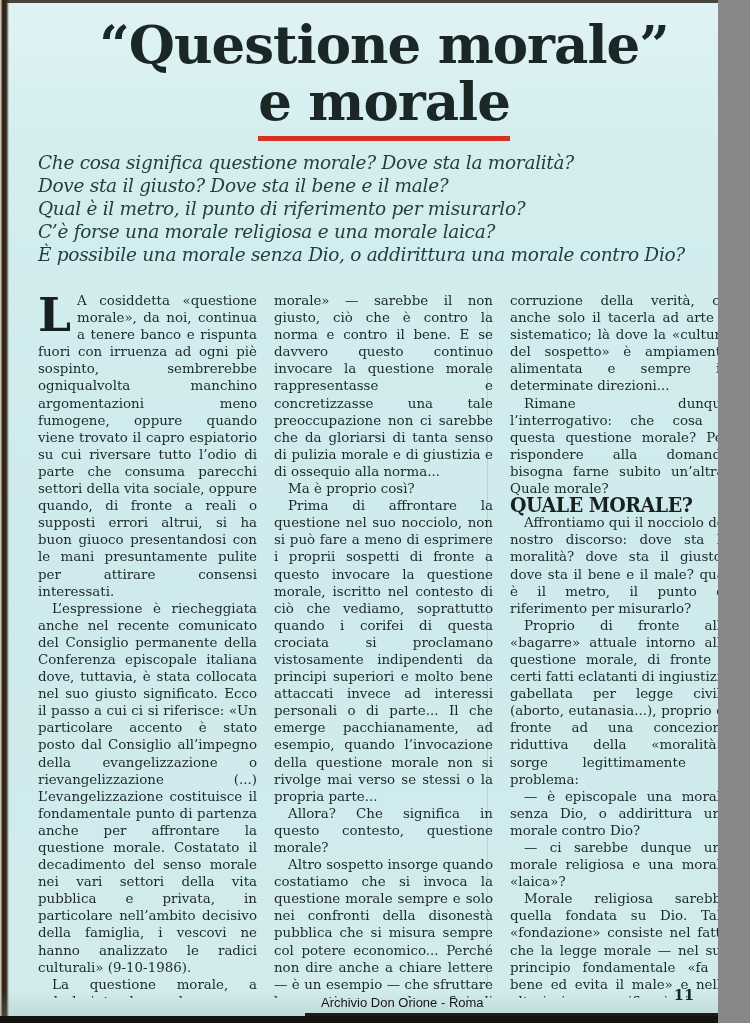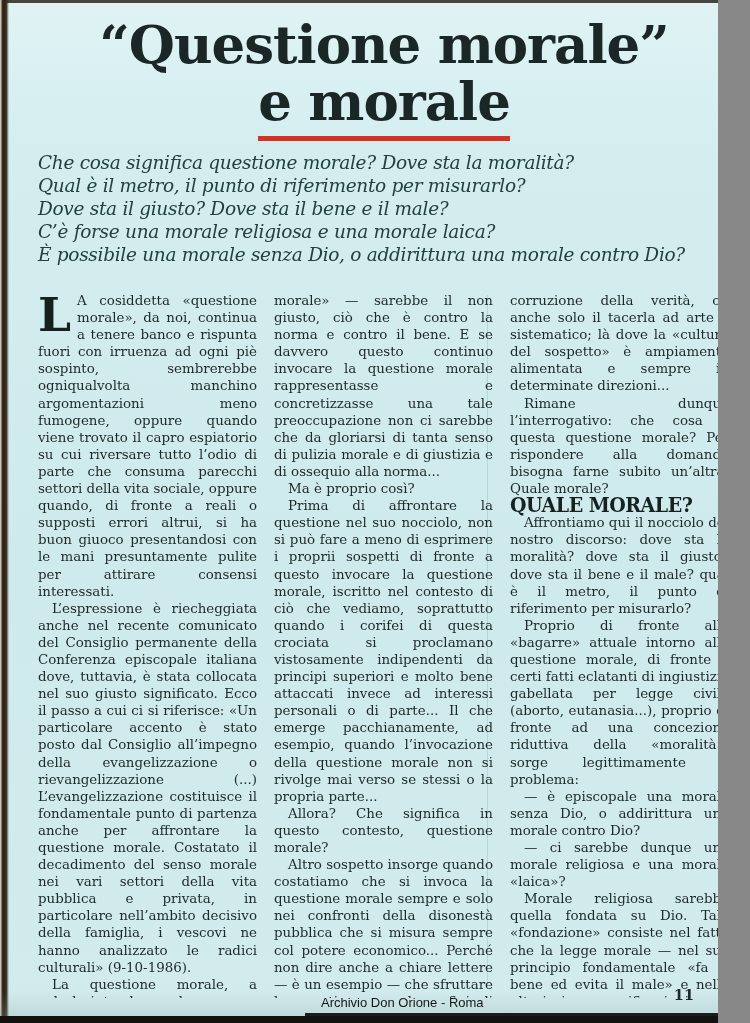--- a/index.html
+++ b/index.html
@@ -78,22 +78,22 @@
     <header class="masthead">
       <h1>
         <div>“Questione morale”</div>
         <div>e morale</div>
       </h1>
       <div class="title-underline"></div>
     </header>
 
     <section class="standfirst">
       <div>Che cosa significa questione morale? Dove sta la moralità?</div>
+      <div>Dove sta il giusto? Dove sta il bene e il male?</div>
       <div>Qual è il metro, il punto di riferimento per misurarlo?</div>
-      <div>Dove sta il giusto? Dove sta il bene e il male?</div>
       <div>C’è forse una morale religiosa e una morale laica?</div>
       <div>È possibile una morale senza Dio, o addirittura una morale contro Dio?</div>
     </section>
 
     <section class="cols">
 
       <div class="col">
         <p class="no-indent"><span class="dropcap">L</span><span>A cosiddetta «questione morale», da noi, continua a tenere banco e rispunta fuori con irruenza ad ogni piè sospinto, sembrerebbe ogniqualvolta manchino argomentazioni meno fumogene, oppure quando viene trovato il capro espiatorio su cui riversare tutto l’odio di parte che consuma parecchi settori della vita sociale, oppure quando, di fronte a reali o supposti errori altrui, si ha buon giuoco presentandosi con le mani presuntamente pulite per attirare consensi interessati.</span></p>
         <p>L’espressione è riecheggiata anche nel recente comunicato del Consiglio permanente della Conferenza episcopale italiana dove, tuttavia, è stata collocata nel suo giusto significato. Ecco il passo a cui ci si riferisce: «Un particolare accento è stato posto dal Consiglio all’impegno della evangelizzazione o rievangelizzazione (...) L’evangelizzazione costituisce il fondamentale punto di partenza anche per affrontare la questione morale. Costatato il decadimento del senso morale nei vari settori della vita pubblica e privata, in particolare nell’ambito decisivo della famiglia, i vescovi ne hanno analizzato le radici culturali» (9-10-1986).</p>
         <p>La questione morale, a volerla intendere nel suo senso naturale ed immediato, dovrebbe significare la preoccupazione dell’individuo e dei gruppi, al di fuori di qualsiasi interesse di parte, di fare in modo che, con tutti i mezzi consentiti, con le proprie risorse ideali e pratiche, le cose vadano nel senso giusto (dunque, «morale» è uguale a giusto, secondo il bene, secondo la norma, secondo il diritto, secondo l’equità). Il suo contrario — «im-</p>

